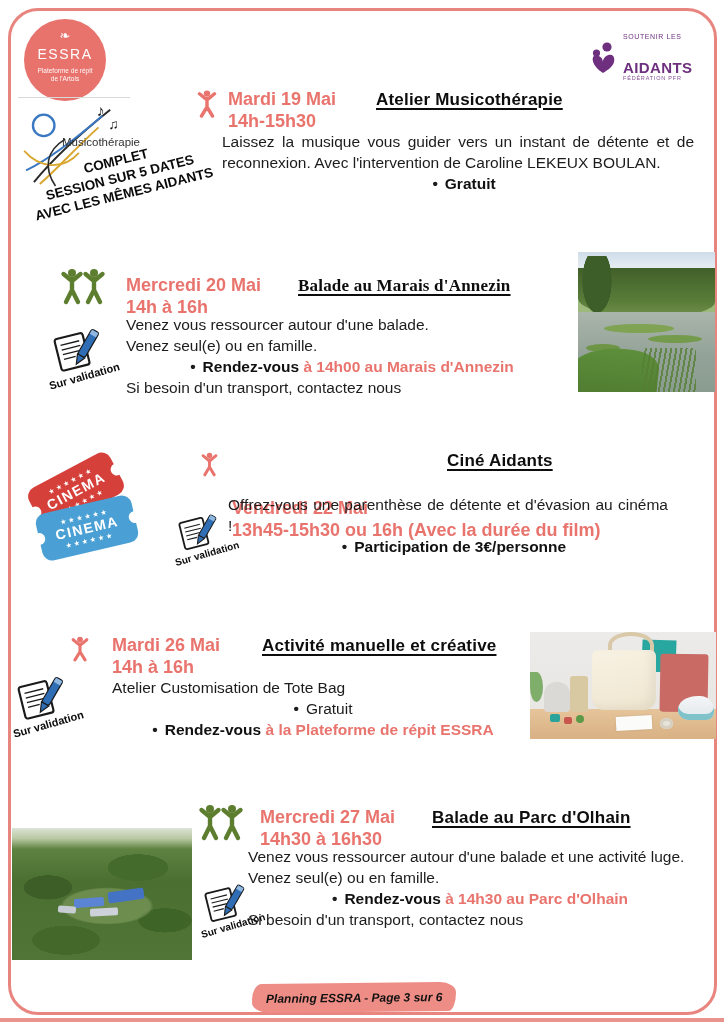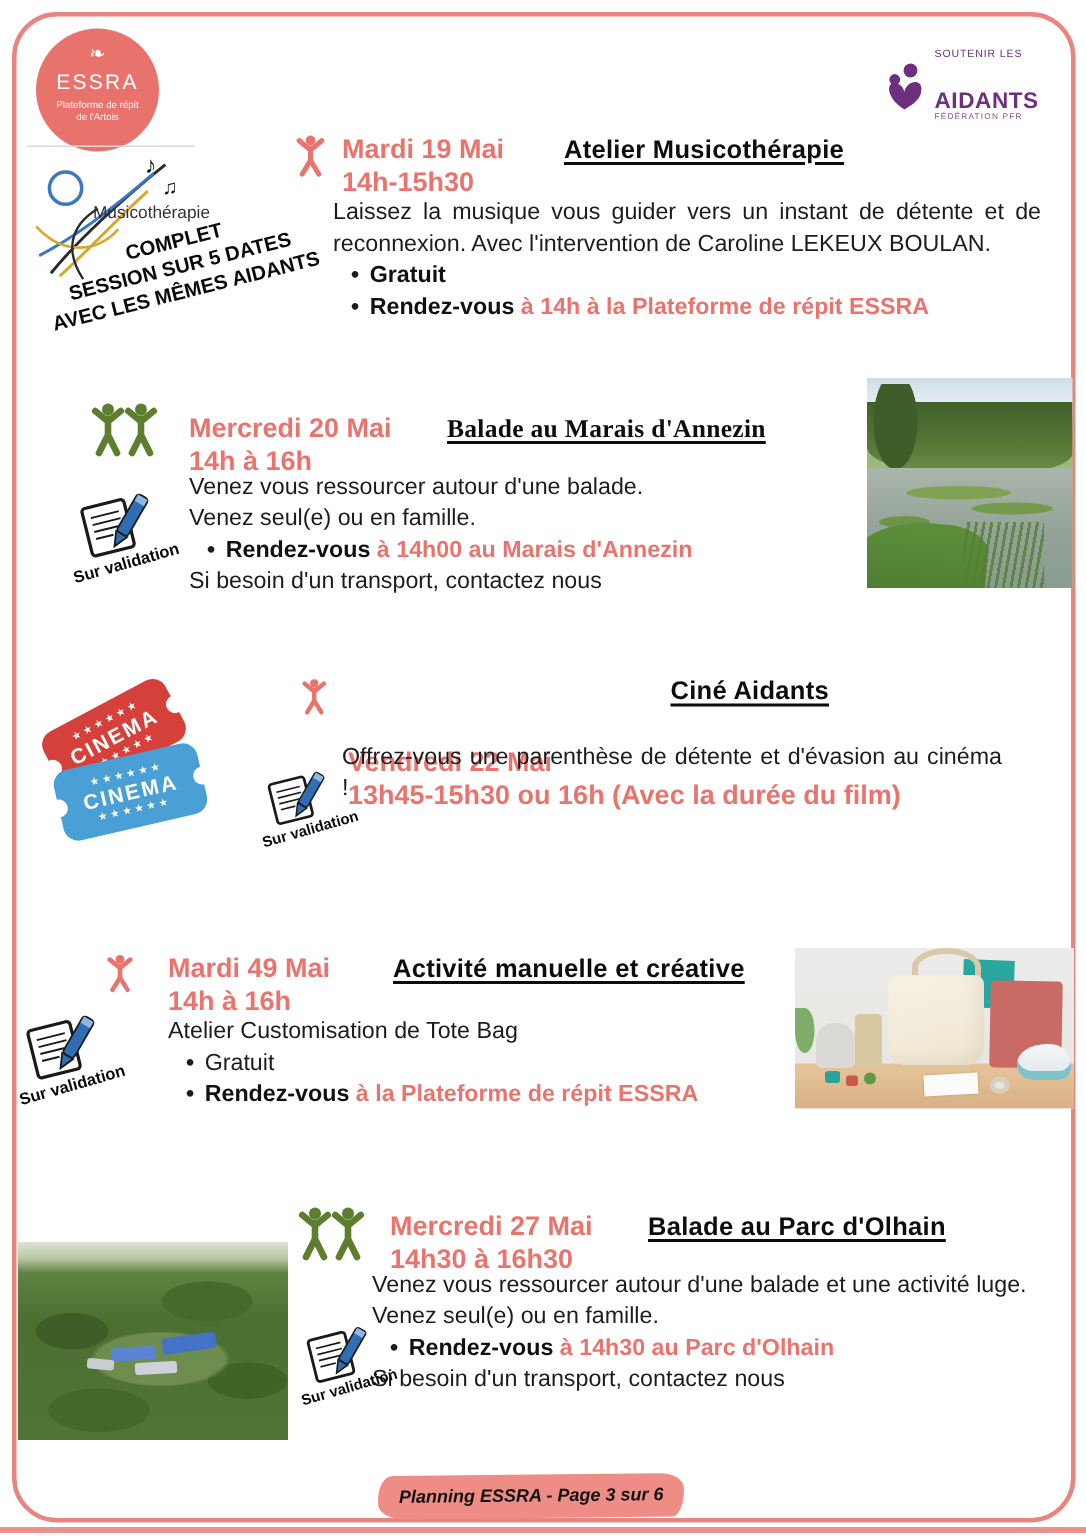--- a/index.html
+++ b/index.html
@@ -21,21 +21,21 @@
   .aidants-l2{font-size:15px;font-weight:bold;letter-spacing:.4px;line-height:15px;margin-top:19px;}
   .aidants-l3{font-size:5.5px;letter-spacing:.8px;line-height:7px;opacity:.85;}
 
   
   .ev-icon{position:absolute;}
   .ev-head{position:absolute;color:#e9746e;font-weight:bold;font-size:18px;line-height:22px;white-space:nowrap;}
   .ev-title{position:absolute;font-weight:bold;font-size:17px;color:#0d0d0d;text-decoration:underline;text-decoration-thickness:2px;text-underline-offset:3px;white-space:nowrap;letter-spacing:.2px;}
   .ev-body{position:absolute;font-size:15.5px;line-height:21px;color:#1c1c1c;}
   .ev-body p{margin:0;}
   .just{text-align:justify;}
-  .bullet{padding-left:12px;}
+  .bullet{padding-left:12px;text-align:center;}
   .dot{font-weight:bold;margin-right:7px;}
   .bb{font-weight:bold;color:#111;}
   .cb{font-weight:bold;color:#e9746e;}
 
   
   .sep-line{position:absolute;left:18px;top:97px;width:112px;height:1px;background:#d9d9d9;}
   .musico{position:absolute;left:16px;top:100px;width:118px;height:88px;}
   .musico-label{position:absolute;left:62px;top:136px;font-size:11.5px;color:#333;}
   .complet{position:absolute;left:14px;top:152px;width:212px;transform:rotate(-14deg);transform-origin:center;font-weight:bold;font-size:13.5px;line-height:17px;text-align:center;color:#0a0a0a;}
 
@@ -157,21 +157,20 @@
     </svg>
   </span>
   <div class="ev-head" style="left:228px;top:88px;">
     <div>Mardi 19 Mai</div>
     <div>14h-15h30</div>
   </div>
   <div class="ev-title" style="left:376px;top:90px;">Atelier Musicothérapie</div>
   <div class="ev-body just" style="left:222px;top:131px;width:472px;">
     <p>Laissez la musique vous guider vers un instant de détente et de reconnexion. Avec l'intervention de Caroline LEKEUX BOULAN.</p>
     <div class="bullet"><span class="dot">•</span><span class="bb">Gratuit</span></div>
-    <div class="bullet"><span class="dot">•</span><span class="bb">Rendez-vous</span><span class="cb"> à 14h à la Plateforme de répit ESSRA</span></div>
   </div>
 
   <span class="ev-icon" style="left:60px;top:268px;width:46px;height:40px;">
     <svg viewBox="0 0 46 40" width="46" height="40">
       <g fill="#5e7e2f">
         <circle cx="12" cy="5" r="4"></circle>
         <circle cx="34" cy="5" r="4"></circle>
       </g>
       <path d="M12 11 L12 22 M12 13 L3.5 6 M12 13 L20.5 6 M12 22 L6 34 M12 22 L18 34" stroke="#5e7e2f" stroke-width="4.4" fill="none" stroke-linecap="round"></path>
       <path d="M34 11 L34 22 M34 13 L25.5 6 M34 13 L42.5 6 M34 22 L28 34 M34 22 L40 34" stroke="#5e7e2f" stroke-width="4.4" fill="none" stroke-linecap="round"></path>
@@ -226,20 +225,21 @@
       <path d="M11 8.5 L11 17 M11 10 L3.5 3.8 M11 10 L18.5 3.8 M11 17 L5.5 26 M11 17 L16.5 26" stroke="#e9746e" stroke-width="3.4" fill="none" stroke-linecap="round"></path>
     </svg>
   </span>
   <div class="ev-head" style="left:232px;top:449px;margin-top:48px;">
     <div>Vendredi 22 Mai</div>
     <div>13h45-15h30 ou 16h (Avec la durée du film)</div>
   </div>
   <div class="ev-title" style="left:447px;top:451px;">Ciné Aidants</div>
   <div class="ev-body" style="left:228px;top:494px;width:440px;">
     <p class="just">Offrez-vous une parenthèse de détente et d'évasion au cinéma !</p>
+    <div class="bullet"><span class="dot">•</span><span class="bb">Participation de 3€/personne</span></div>
   </div>
   <div class="ticket t-red">
     <span class="stars">★★★★★★</span>
     <span class="tx">CINEMA</span>
     <span class="stars">★★★★★★</span>
   </div>
   <div class="ticket t-blue">
     <span class="stars">★★★★★★</span>
     <span class="tx">CINEMA</span>
     <span class="stars">★★★★★★</span>
@@ -266,21 +266,21 @@
     <span class="sv-label">Sur validation</span>
   </div>
 
   <span class="ev-icon" style="left:70px;top:636px;width:20px;height:26px;">
     <svg viewBox="0 0 22 28" width="20" height="26">
       <circle cx="11" cy="3.6" r="3.2" fill="#e9746e"></circle>
       <path d="M11 8.5 L11 17 M11 10 L3.5 3.8 M11 10 L18.5 3.8 M11 17 L5.5 26 M11 17 L16.5 26" stroke="#e9746e" stroke-width="3.4" fill="none" stroke-linecap="round"></path>
     </svg>
   </span>
   <div class="ev-head" style="left:112px;top:634px;">
-    <div>Mardi 49 Mai</div>
+    <div>Mardi 26 Mai</div>
     <div>14h à 16h</div>
   </div>
   <div class="ev-title" style="left:262px;top:636px;">Activité manuelle et créative</div>
   <div class="ev-body" style="left:112px;top:677px;width:410px;">
     <p>Atelier Customisation de Tote Bag</p>
     <div class="bullet"><span class="dot">•</span><span>Gratuit</span></div>
     <div class="bullet"><span class="dot">•</span><span class="bb">Rendez-vous</span><span class="cb"> à  la Plateforme de répit ESSRA</span></div>
   </div>
   <div class="sv" style="left:12px;top:674px;">
     <span>

